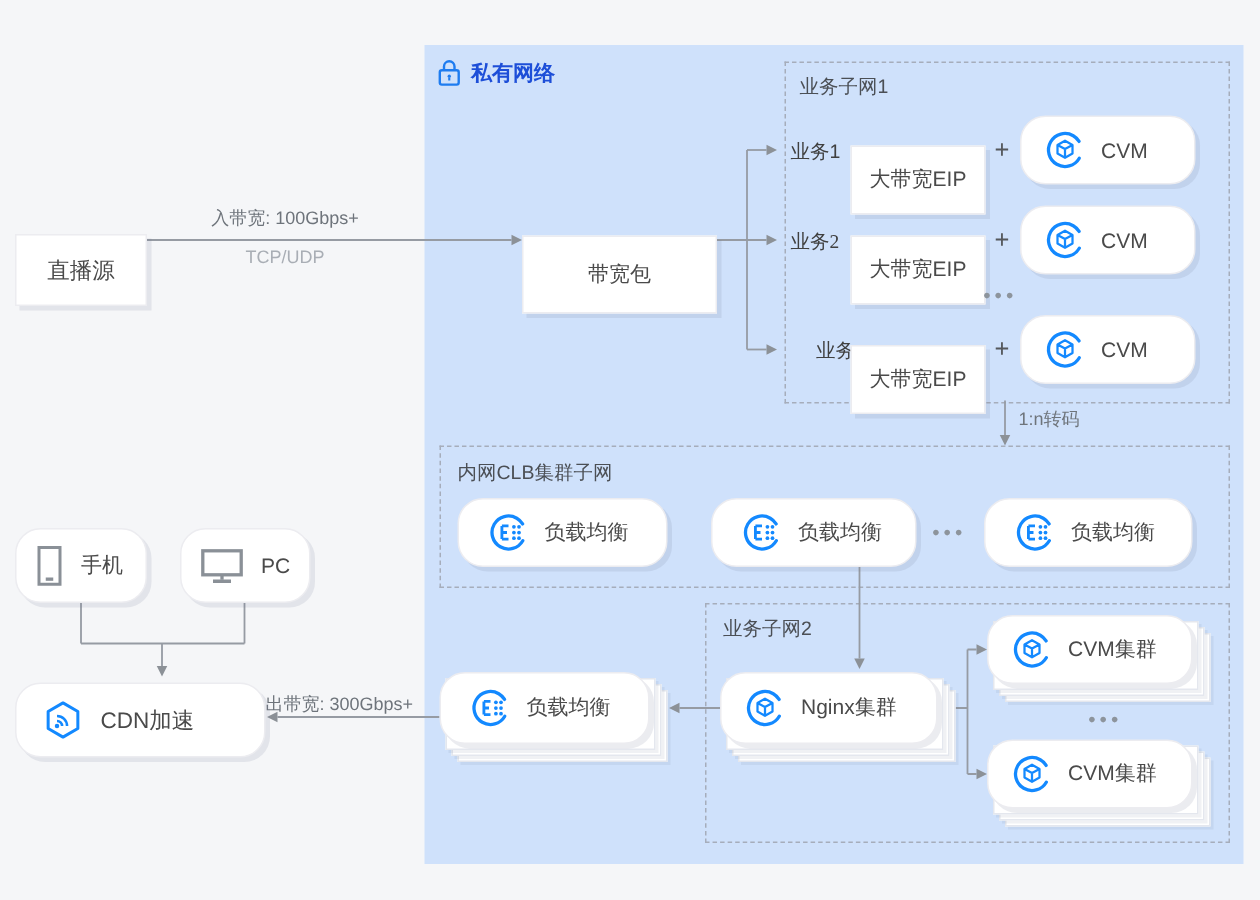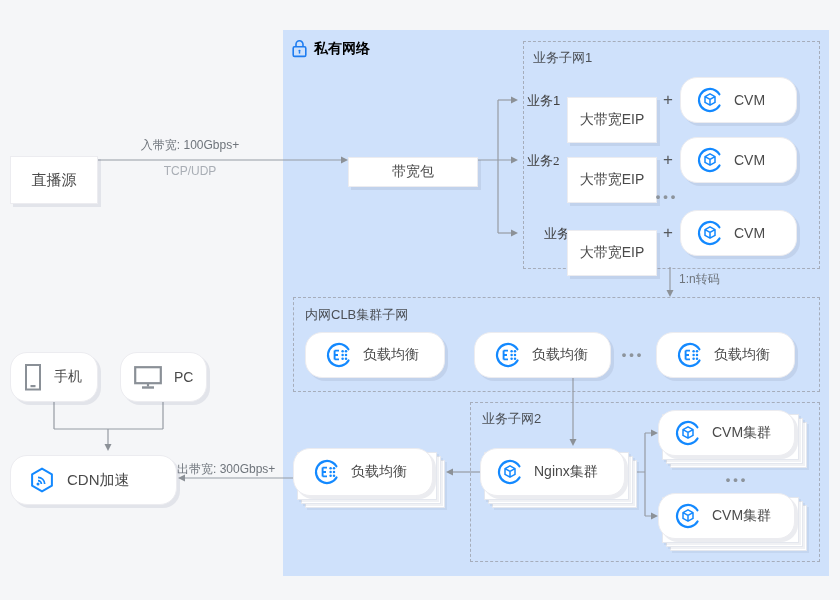--- a/index.html
+++ b/index.html
@@ -1,20 +1,20 @@
 <!DOCTYPE html>
 <html><head>
 <meta charset="utf-8">
 <style>
   html,body{margin:0;padding:0;}
   .canvas{position:relative;width:840px;height:600px;background:#f5f6f8;
     font-family:"Liberation Sans","DejaVu Sans",sans-serif;overflow:hidden;}
   .vpc-bg{position:absolute;left:283px;top:30px;width:546px;height:546px;background:#cfe1fb;}
   .vpc-header{position:absolute;left:292px;top:39px;display:flex;align-items:center;gap:7px;
-    color:#000000;font-size:14px;font-weight:600;}
+    color:#1d4ed8;font-size:14px;font-weight:600;}
   .dashed{position:absolute;border:1px dashed #a6adbb;}
   .subnet-label{position:absolute;font-size:13px;color:#4b4f55;}
   .node{position:absolute;background:#ffffff;border:1px solid #ececf0;
     box-shadow:3px 3px 0 rgba(110,122,148,0.14);display:flex;align-items:center;
     font-size:14px;color:#4a4a4a;box-sizing:border-box;}
   .node.center{justify-content:center;margin-top:20px;}
   .node.iconic{padding-left:16px;gap:11px;border-radius:17px;}
   .stack{position:absolute;}
   .layer{position:absolute;width:100%;height:100%;background:#ffffff;border:1px solid #e4e7ee;
     box-shadow:2px 2px 0 rgba(110,122,148,0.10);box-sizing:border-box;}
@@ -126,21 +126,21 @@
       <svg width="28" height="28" viewBox="0 0 28 28">
         <path d="M14 2.6 L23.9 8.3 V19.7 L14 25.4 L4.1 19.7 V8.3 Z" fill="none" stroke="#1389ff" stroke-width="2" stroke-linejoin="round"></path>
         <circle cx="10" cy="18" r="1.5" fill="#1389ff"></circle>
         <path d="M10 14.6 A3.4 3.4 0 0 1 13.4 18" fill="none" stroke="#1389ff" stroke-width="1.7"></path>
         <path d="M10 11.3 A6.7 6.7 0 0 1 16.7 18" fill="none" stroke="#1389ff" stroke-width="1.7"></path>
       </svg>
     </span>
     <span>CDN加速</span>
   </div>
 
-  <div class="node center" style="left:348px;top:137px;width:130px;height:30px;font-family:Liberation Serif, serif;">
+  <div class="node center" style="left:348px;top:137px;width:130px;height:52px;font-family:Liberation Serif, serif;">
     <span>带宽包</span>
   </div>
 
   <div class="svc-label" style="left:527px;top:92px;">业务1</div>
   <div class="node center" style="left:567px;top:77px;width:90px;height:46px;">
     <span>大带宽EIP</span>
   </div>
   <div class="plus" style="left:654px;top:89px;width:28px;">+</div>
   <div class="node iconic" style="left:680px;top:77px;width:117px;height:46px;">
     <span class="icon">

